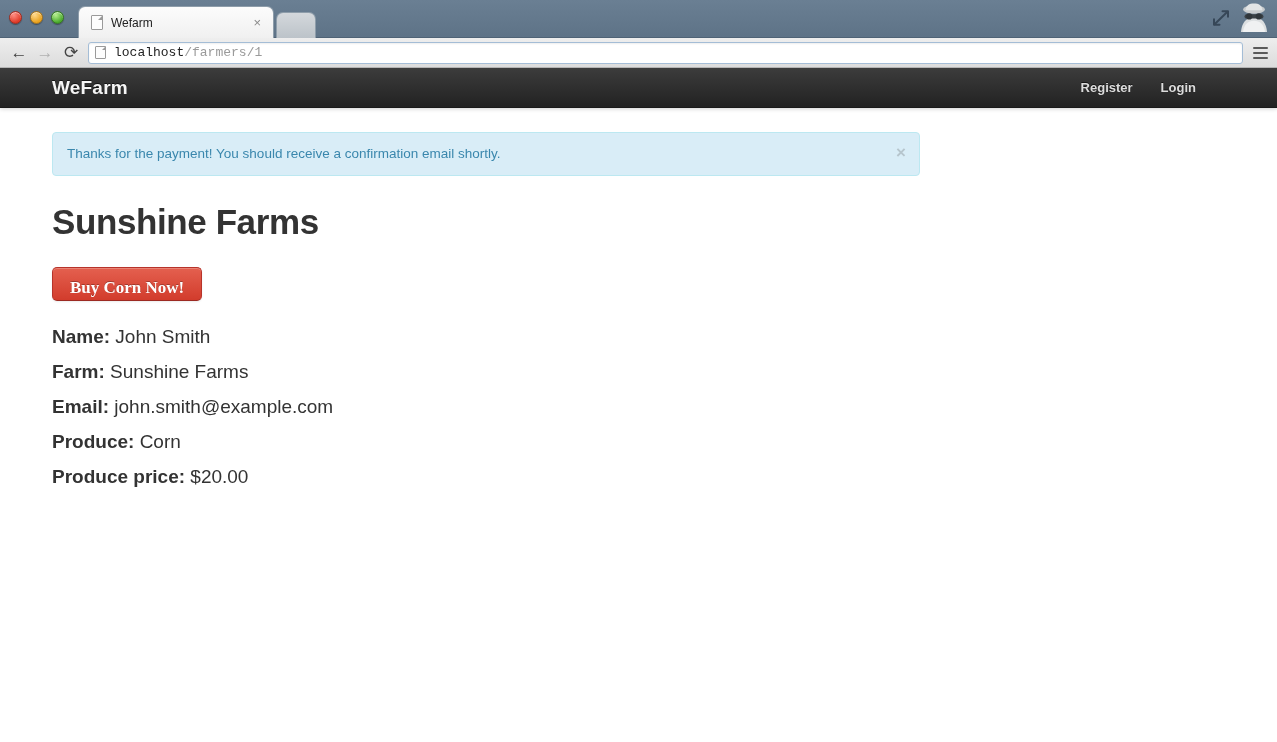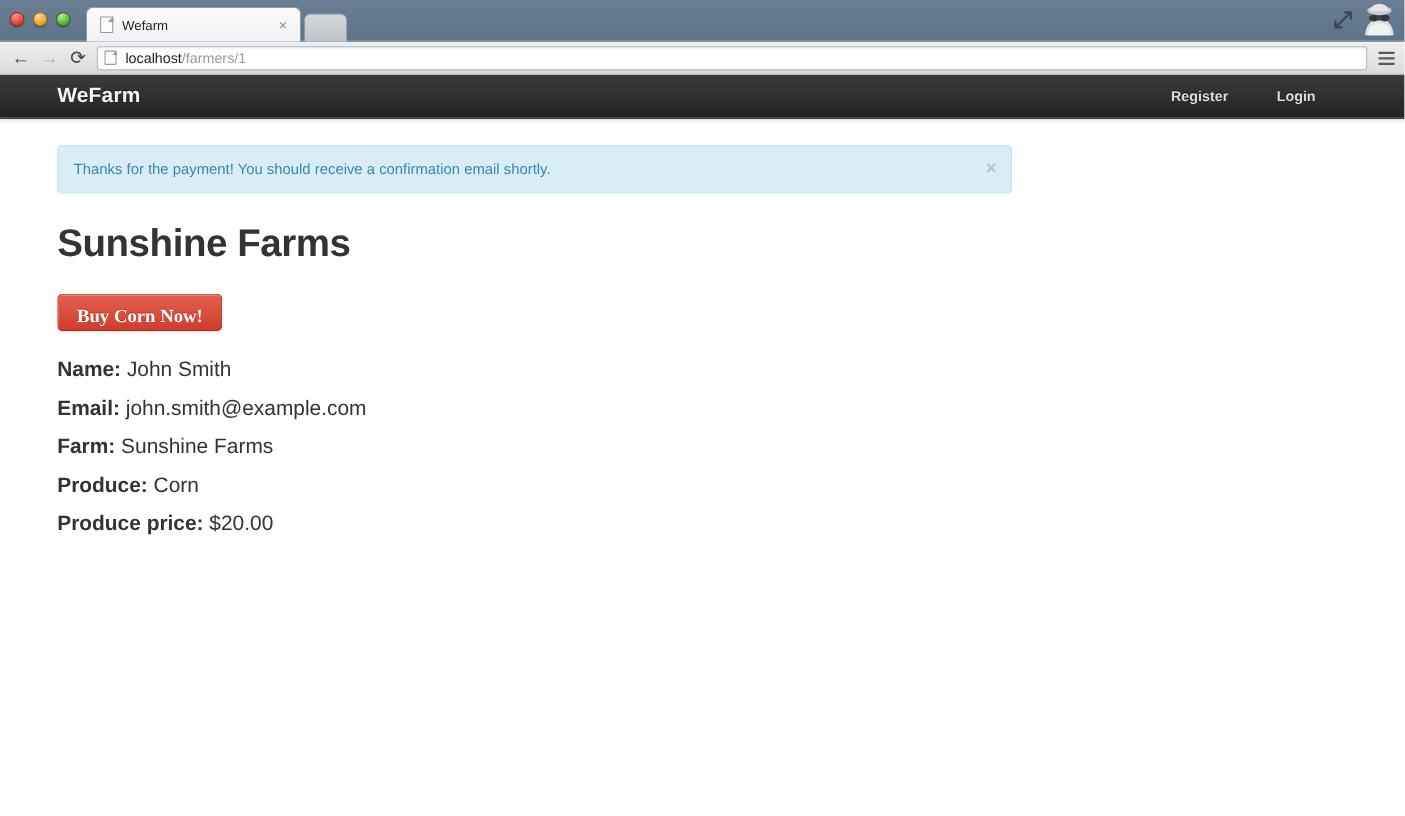--- a/index.html
+++ b/index.html
@@ -138,21 +138,21 @@
     flex: 0 0 auto;
   }
   .omni-favicon::after {
     content: "";
     position: absolute;
     top: -1px; right: -1px;
     border-width: 0 0 4px 4px;
     border-style: solid;
     border-color: transparent transparent #9a9a9a transparent;
   }
-  .omni-url { font-size: 13px; color: #9a9a9a; white-space: nowrap; }
+  .omni-url { font-size: 13px; color: #9a9a9a; white-space: nowrap; font-family: Liberation Mono, monospace; }
   .omni-url .host { color: #222; }
   .menu-btn {
     width: 22px; height: 22px;
     display: flex; flex-direction: column; justify-content: center;
     align-items: center; gap: 3px;
   }
   .menu-btn i {
     display: block;
     width: 15px; height: 2px;
     background: #5a5a5a;
@@ -175,21 +175,21 @@
   .brand {
     color: #f5f5f5;
     font-size: 19px;
     font-weight: bold;
     text-shadow: 0 -1px 0 rgba(0,0,0,.6);
     letter-spacing: .2px;
   }
   .nav-links {
     margin-left: auto;
     display: flex;
-    gap: 44px;
+    gap: 28px;
     padding-right: 29px;
   }
   .nav-link {
     color: #dcdcdc;
     font-size: 13px;
     font-weight: bold;
     text-shadow: 0 -1px 0 rgba(0,0,0,.6);
     text-decoration: none;
   }
 
@@ -336,28 +336,28 @@
     <h1 class="page-title">Sunshine Farms</h1>
 
     <button class="btn-danger">Buy Corn Now!</button>
 
     <div class="details">
       <div class="detail-row">
         <span class="detail-label">Name:</span>
         <span class="detail-value">John Smith</span>
       </div>
       <div class="detail-row">
+        <span class="detail-label">Farm:</span>
+        <span class="detail-value">Sunshine Farms</span>
+      </div>
+      <div class="detail-row">
         <span class="detail-label">Email:</span>
         <span class="detail-value">john.smith@example.com</span>
       </div>
       <div class="detail-row">
-        <span class="detail-label">Farm:</span>
-        <span class="detail-value">Sunshine Farms</span>
-      </div>
-      <div class="detail-row">
         <span class="detail-label">Produce:</span>
         <span class="detail-value">Corn</span>
       </div>
       <div class="detail-row">
         <span class="detail-label">Produce price:</span>
         <span class="detail-value">$20.00</span>
       </div>
     </div>
 
   </div>

